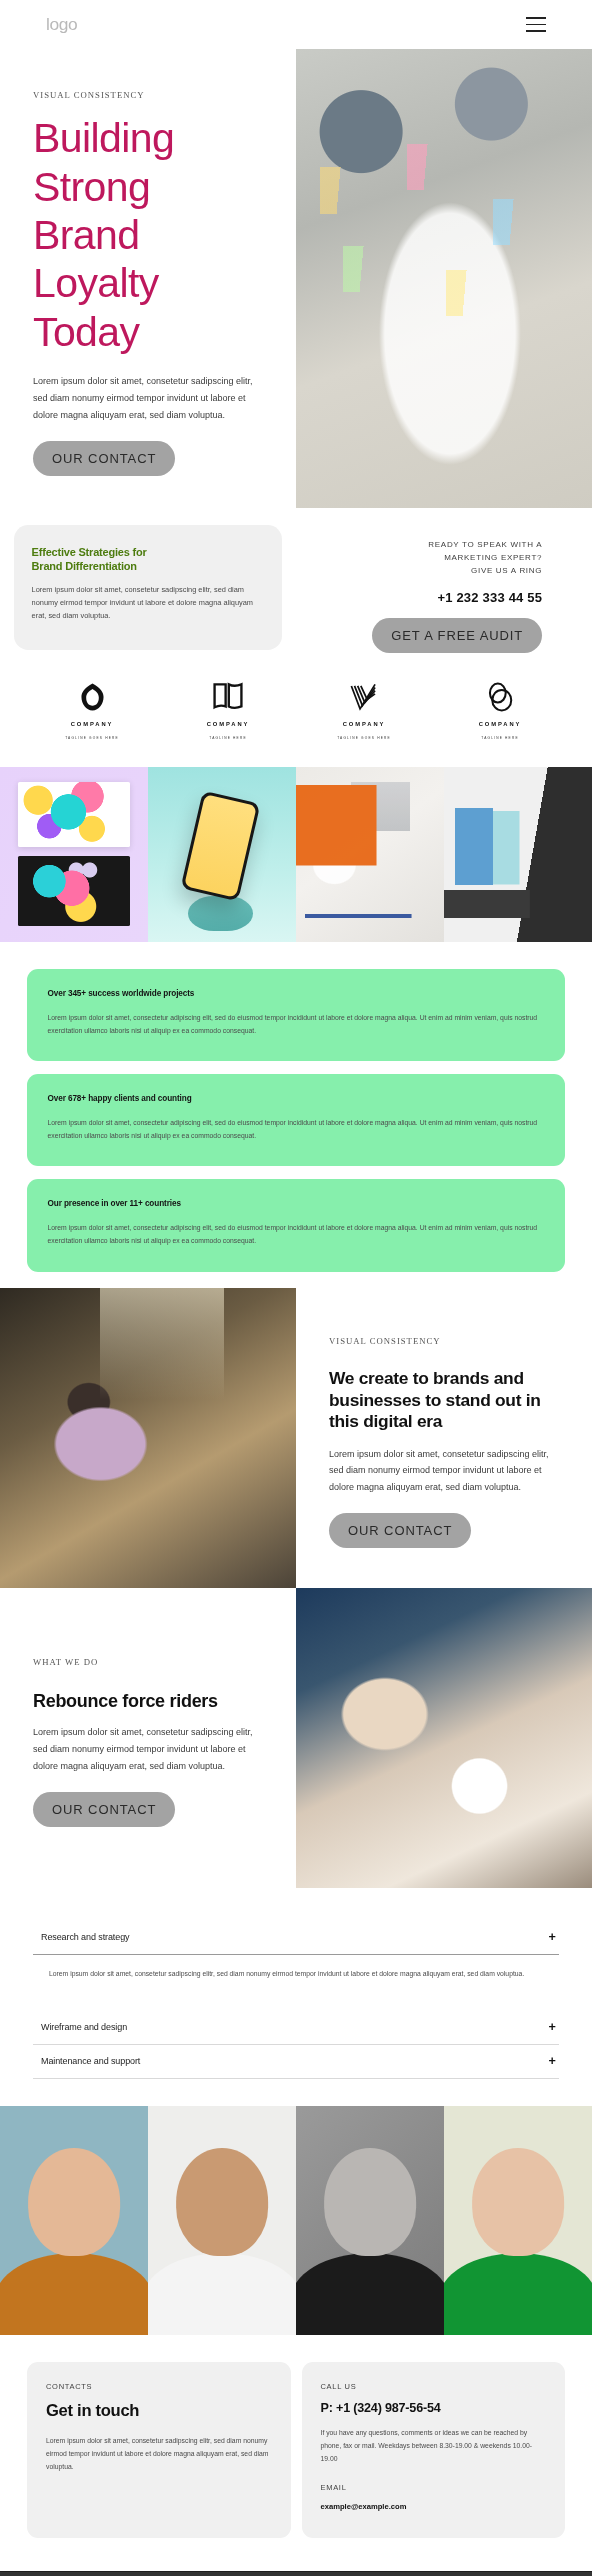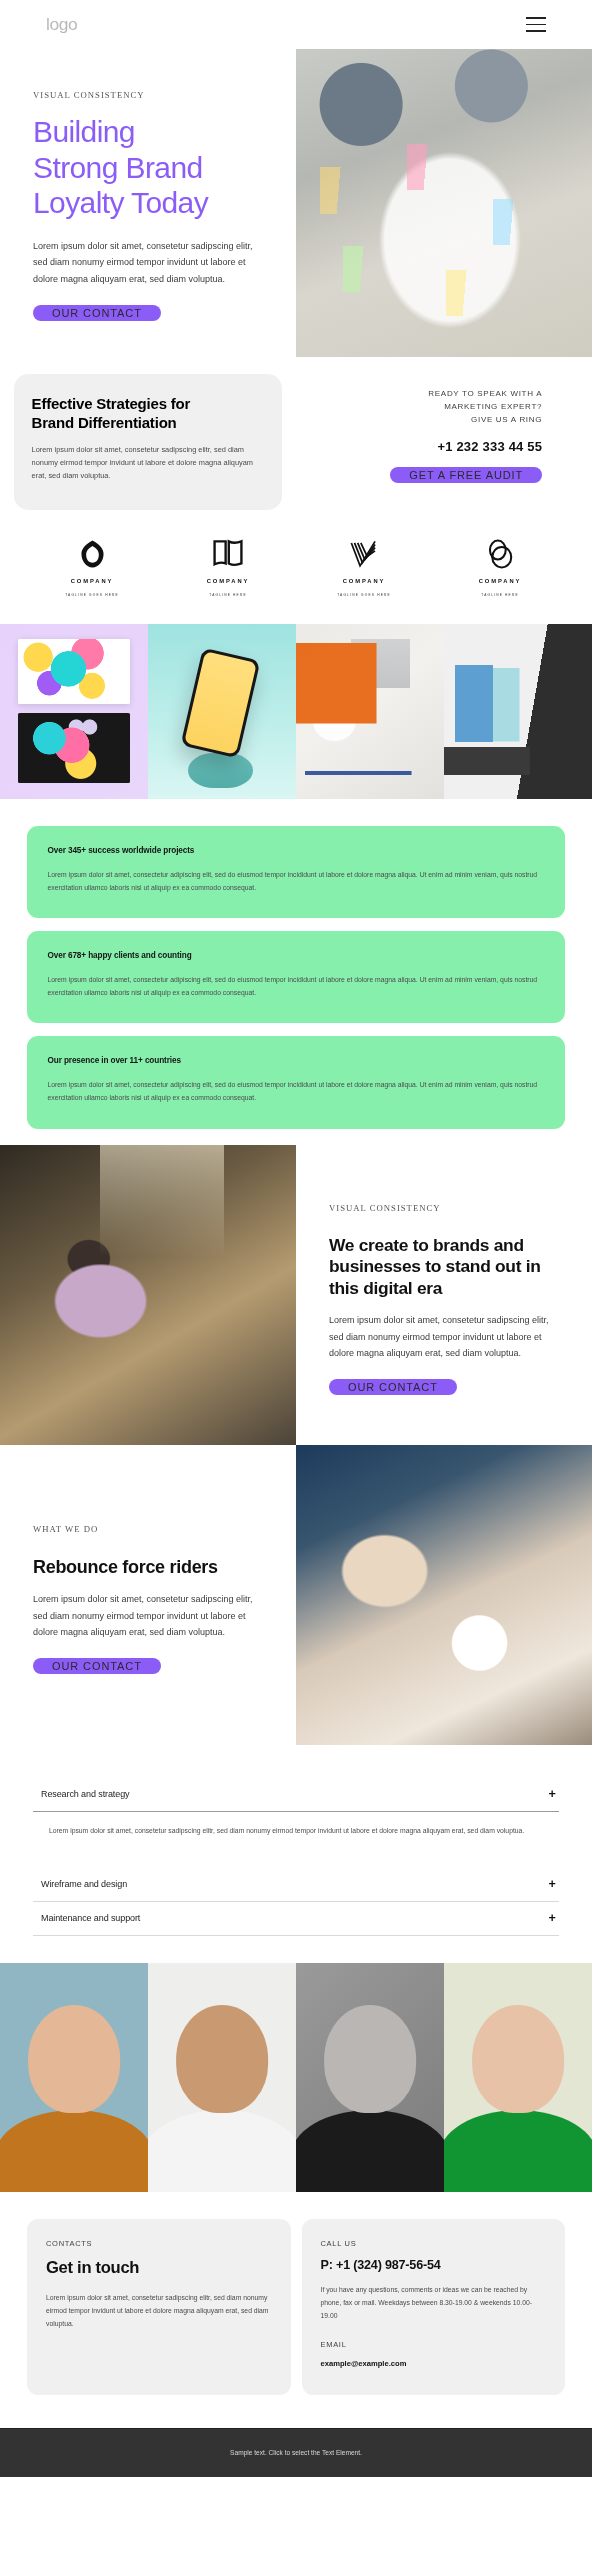--- a/index.html
+++ b/index.html
@@ -35,37 +35,37 @@
   .hero-left { width: 296px; padding: 41px 32px 32px 33px; }
   .eyebrow {
     font-size: 8.7px;
     letter-spacing: 1px;
     color: #555;
     text-transform: uppercase;
     margin-bottom: 14.2px;
     font-family: Liberation Serif, serif;
   }
   .hero-title {
-    font-size: 30px;
+    font-size: 41px;
     line-height: 1.18;
     font-weight: 400;
     letter-spacing: -0.6px;
-    color: #8b5cf6;
+    color: #be185d;
     margin-bottom: 17.4px;
   }
   .body-text { font-size: 9px; line-height: 1.85; color: #3b3b3b; }
   .btn-pill {
     display: inline-block;
     margin-top: 17.4px;
-    background: #8b5cf6;
+    background: #a3a3a3;
     color: #2a2a2a;
     border: none;
     border-radius: 32px;
-    padding: 2px 19px;
-    font-size: 11px;
+    padding: 10px 19px;
+    font-size: 13px;
     letter-spacing: 0.9px;
     font-weight: 500;
     text-transform: uppercase;
     cursor: pointer;
     font-family: "Liberation Sans", sans-serif;
   }
   .hero-right { width: 296px; min-height: 308px; position: relative; overflow: hidden; }
 
   
   .photo { position: relative; overflow: hidden; }
@@ -209,26 +209,26 @@
 
   
   .strategies { display: flex; padding: 17.4px 14.2px 6.3px 14.2px; gap: 8px; align-items: flex-start; }
   .strat-card {
     width: 268px;
     background: #f0f0f0;
     border-radius: 14.2px;
     padding: 20.5px 17.4px 27px 17.4px;
   }
   .strat-title {
-    font-size: 15px;
+    font-size: 11px;
     font-weight: bold;
     line-height: 1.26;
     letter-spacing: -0.2px;
     margin-bottom: 11px;
-    color: #000000;
+    color: #4d7c0f;
   }
   .strat-body { font-size: 7.4px; line-height: 1.75; color: #4a4a4a; }
   .strat-right { width: 268px; padding: 12.6px 16px 0 16px; text-align: right; }
   .ready-text {
     font-size: 8px; letter-spacing: 0.7px; color: #3d3d3d;
     line-height: 1.65; text-transform: uppercase; margin-bottom: 12.6px;
   }
   .phone-big { font-size: 13px; font-weight: bold; letter-spacing: 0.2px; color: #111; margin-bottom: 12.6px; }
 
   

